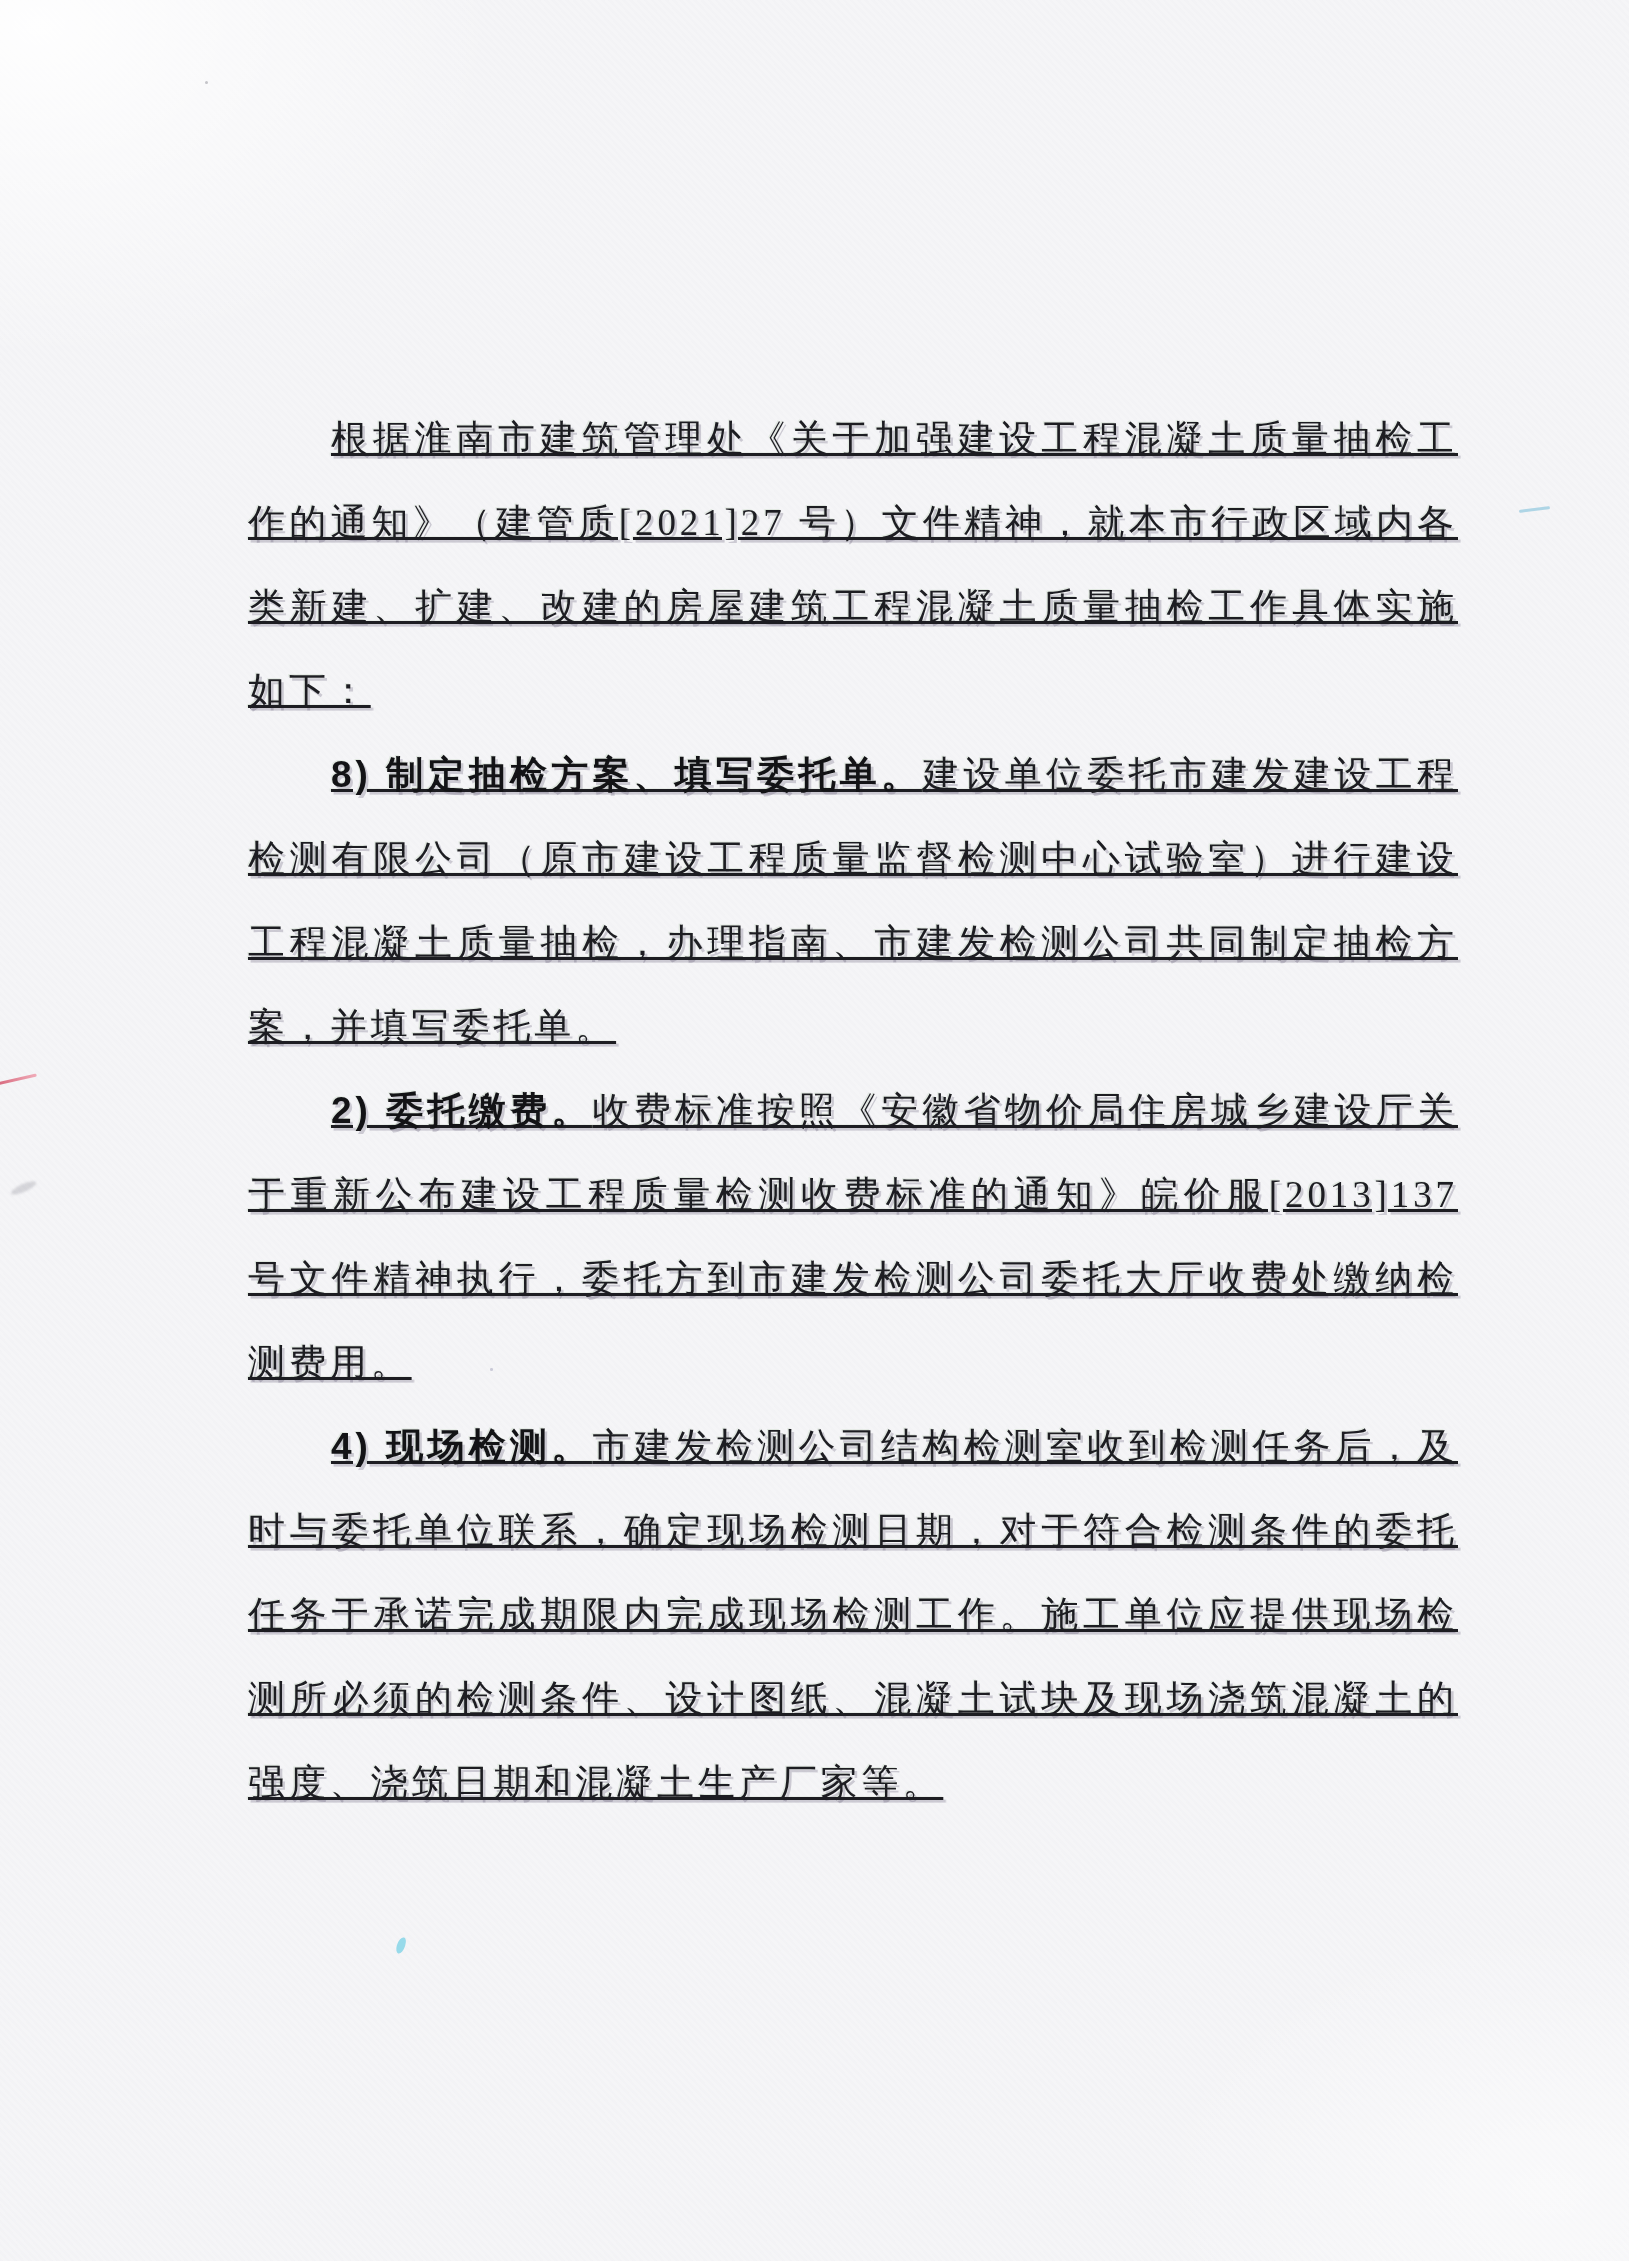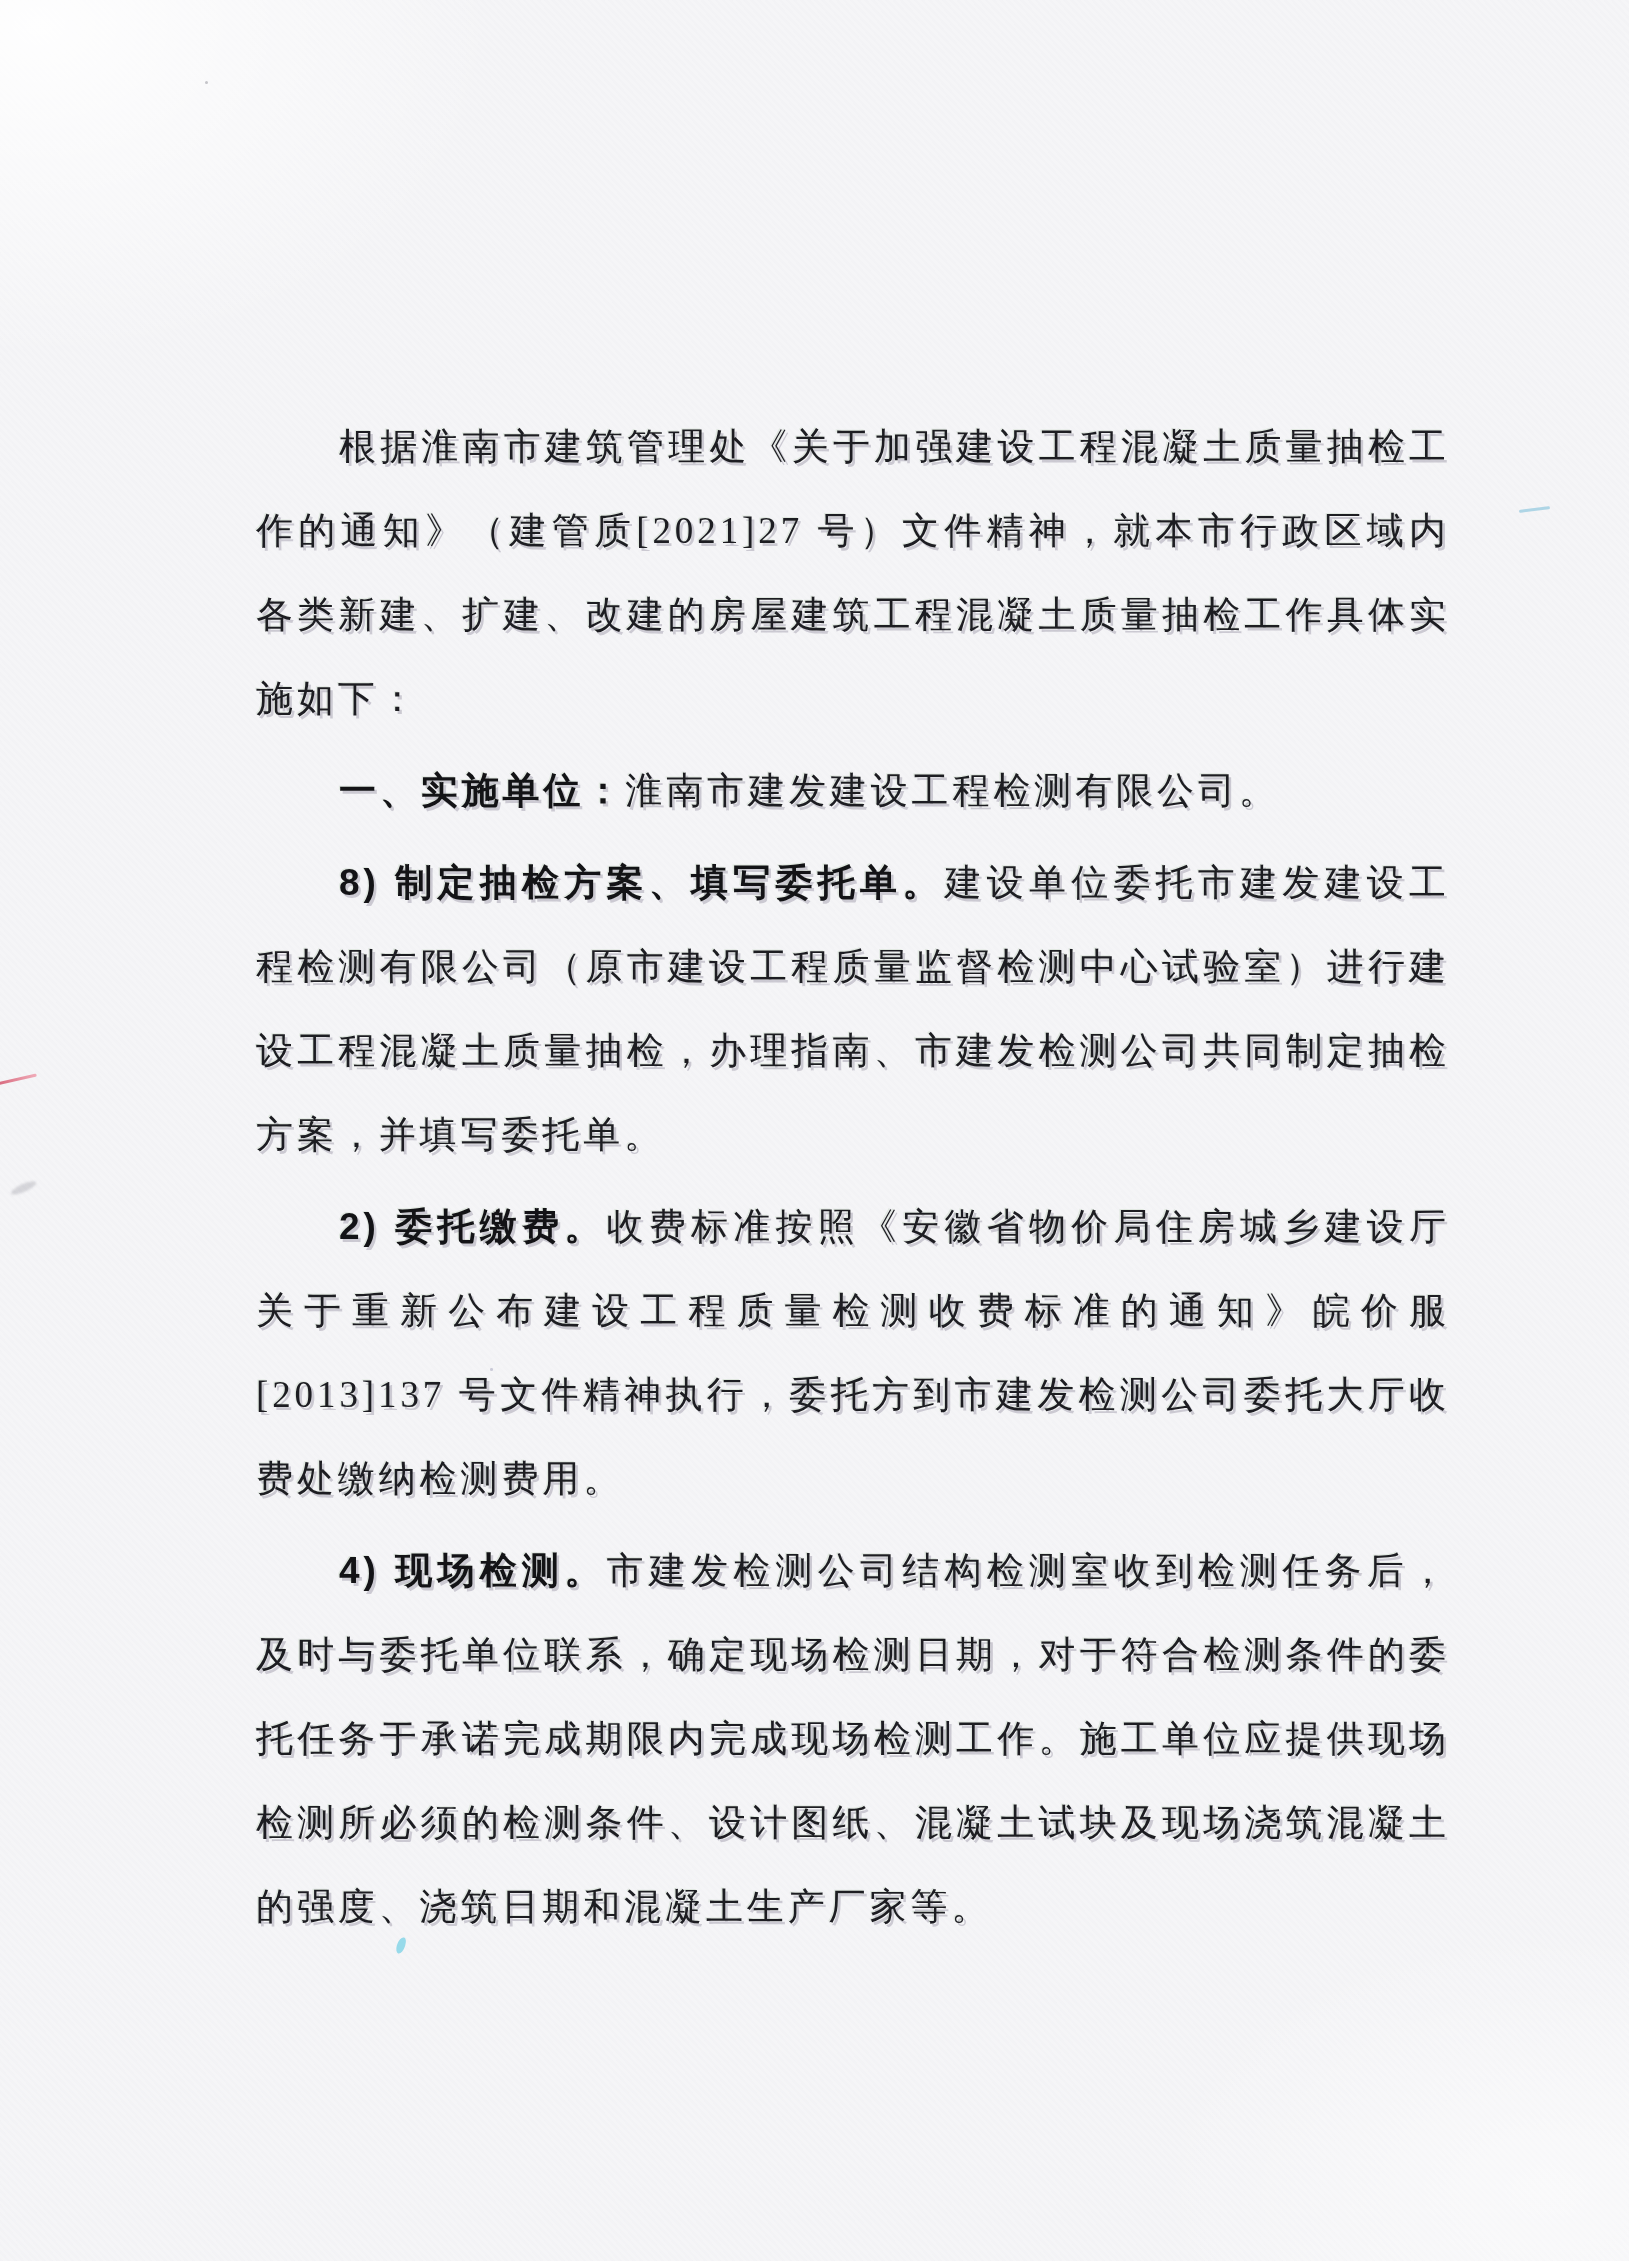--- a/index.html
+++ b/index.html
@@ -52,22 +52,23 @@
     line-height: 84px;
     letter-spacing: 3.9px;
     text-align: justify;
     text-justify: inter-character;
     color: #1d1d22;
     text-shadow:
       2.6px 2.6px 0 rgba(75,65,95,0.24),
       -1.3px -0.6px 0 rgba(125,165,110,0.16);
   }
   .doc-body p {
-    margin: 8px;
+    margin: 0;
     text-indent: 83px;
+    text-decoration: underline;
   }
   .lead-bold {
     font-weight: 700;
     font-family: "Liberation Sans", sans-serif;
     color: #131316;
   }
 
   
   .artifact { position: absolute; pointer-events: none; }
   .red-pen-mark {
@@ -125,21 +126,20 @@
   <div class="artifact cyan-dash-right"></div>
   <div class="artifact gray-smudge"></div>
   <div class="artifact dark-speck-1"></div>
   <div class="artifact dark-speck-2"></div>
 
 
   <div class="doc-body">
 
     <p><span>根据淮南市建筑管理处《关于加强建设工程混凝土质量抽检工作的通知》（建管质[2021]27 号）文件精神，就本市行政区域内各类新建、扩建、改建的房屋建筑工程混凝土质量抽检工作具体实施如下：</span></p>
 
-    <p><span class="lead-bold">一、实施单位：</span><span>淮南市建发建设工程检测有限公司。</span></p>
 
 
     <p><span class="lead-bold">8) 制定抽检方案、填写委托单。</span><span>建设单位委托市建发建设工程检测有限公司（原市建设工程质量监督检测中心试验室）进行建设工程混凝土质量抽检，办理指南、市建发检测公司共同制定抽检方案，并填写委托单。</span></p>
 
     <p><span class="lead-bold">2) 委托缴费。</span><span>收费标准按照《安徽省物价局住房城乡建设厅关于重新公布建设工程质量检测收费标准的通知》皖价服[2013]137 号文件精神执行，委托方到市建发检测公司委托大厅收费处缴纳检测费用。</span></p>
 
 
     <p><span class="lead-bold">4) 现场检测。</span><span>市建发检测公司结构检测室收到检测任务后，及时与委托单位联系，确定现场检测日期，对于符合检测条件的委托任务于承诺完成期限内完成现场检测工作。施工单位应提供现场检测所必须的检测条件、设计图纸、混凝土试块及现场浇筑混凝土的强度、浇筑日期和混凝土生产厂家等。</span></p>
 
   </div>

